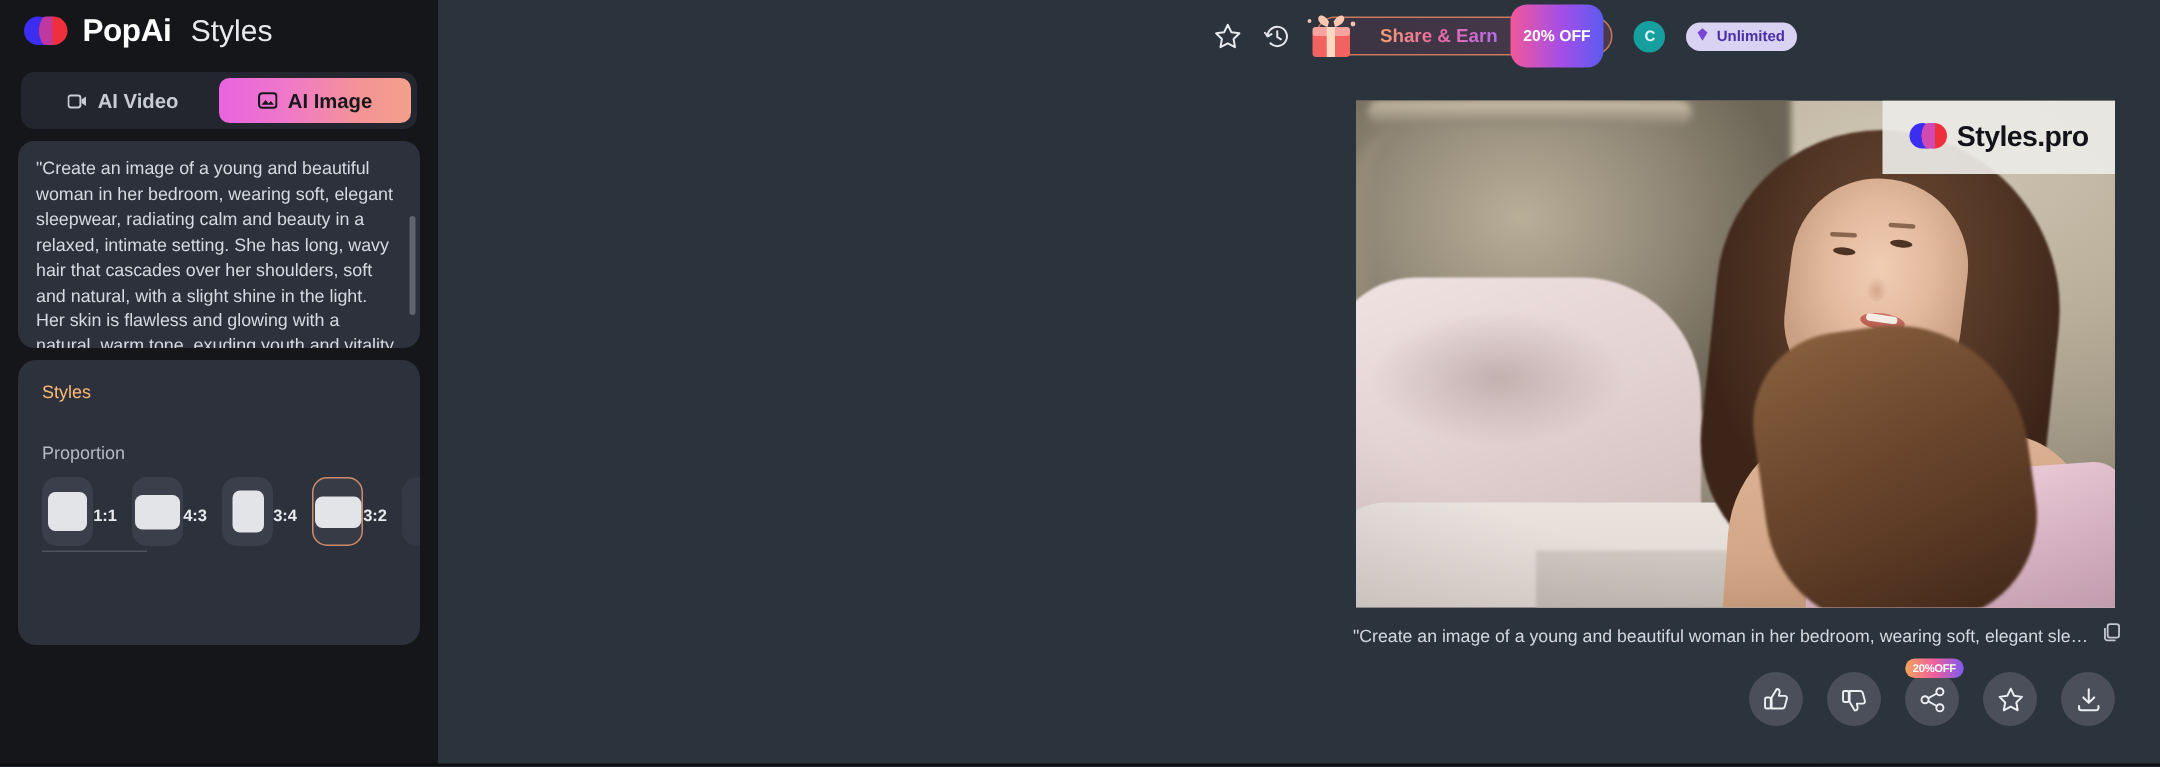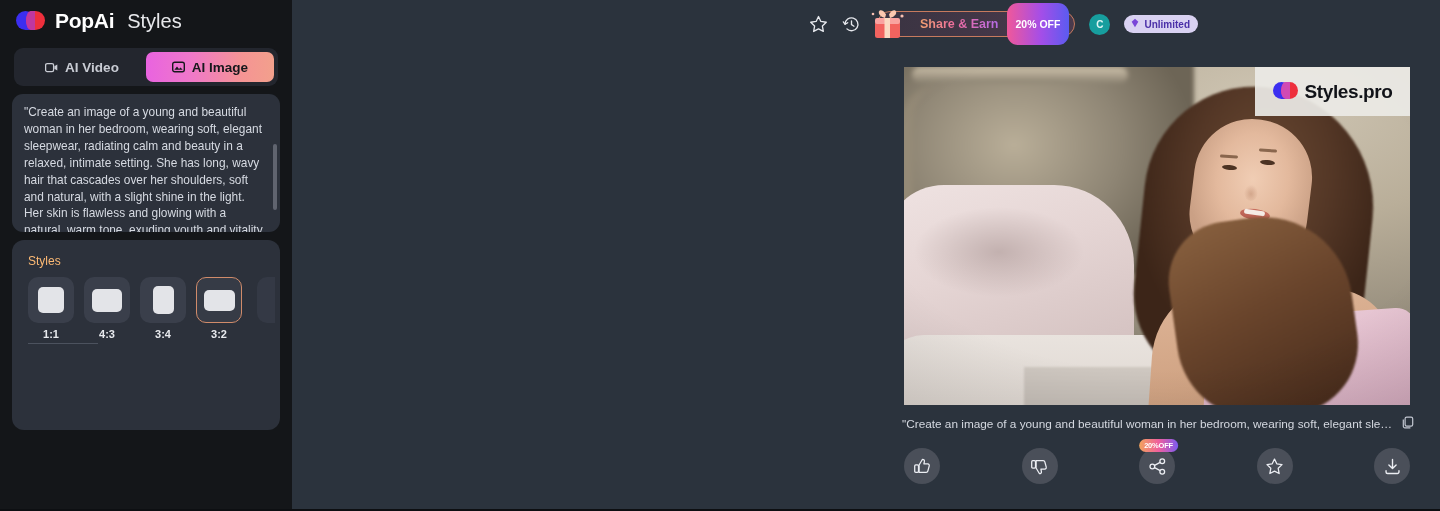--- a/index.html
+++ b/index.html
@@ -137,21 +137,21 @@
   .radio-label { font-size: 12.5px; color: #e2e5ea; }
 
   .proportion-label {
     font-size: 12px; color: #b4b9c4;
     padding: 0 16px; margin-top: 27px;
   }
   .prop-row {
     display: flex; gap: 10px; padding: 0 0 0 16px; margin-top: 9px;
     position: relative;
   }
-  .prop-item { width: 50px; display: flex; flex-direction: column; align-items: center; cursor: pointer; }
+  .prop-item { width: 50px; display: flex; flex-direction: row; align-items: center; cursor: pointer; }
   .prop-box {
     width: 46px; height: 46px; border-radius: 10px;
     background: #3a3f4b; border: 1.4px solid transparent;
     display: flex; align-items: center; justify-content: center;
   }
   .prop-item.sel .prop-box { border-color: #d08b6a; background: #363b46; }
   .prop-inner { background: #e3e4e8; border-radius: 5px; }
   .prop-cap { font-size: 11px; font-weight: 700; color: #e8eaee; margin-top: 5px; }
   .prop-item.partial .prop-box {
     width: 18px; border-radius: 10px 0 0 10px; background: #343945;
@@ -375,21 +375,21 @@
     display: flex; align-items: center; gap: 8px;
   }
   .caption-text {
     font-size: 11.8px; color: #d4d8e0; white-space: nowrap;
     overflow: hidden; text-overflow: ellipsis; flex: 1;
   }
 
   .actions {
     position: absolute; left: 612px; top: 448px;
     width: 506px;
-    display: flex; align-items: center; justify-content: space-between; gap: 16px;
+    display: flex; align-items: center; justify-content: flex-end; gap: 16px;
   }
   .action-btn {
     position: relative;
     width: 36px; height: 36px; border-radius: 50%;
     background: #4a4f59;
     display: flex; align-items: center; justify-content: center;
     cursor: pointer;
   }
   .mini-off {
     position: absolute; top: -9px; left: 50%; transform: translateX(-46%);
@@ -446,20 +446,21 @@
       <div class="prompt-text">"Create an image of a young and beautiful woman in her bedroom, wearing soft, elegant sleepwear, radiating calm and beauty in a relaxed, intimate setting. She has long, wavy hair that cascades over her shoulders, soft and natural, with a slight shine in the light. Her skin is flawless and glowing with a natural, warm tone, exuding youth and vitality. Her eyes are soft and expressive, a deep brown color</div>
       <div class="prompt-scroll"></div>
     </div>
 
 
     <div class="param-card">
       <div class="styles-block">
         <div class="styles-label">Styles</div>
       </div>
 
+      <div class="proportion-label">Proportion</div>
 
       <div class="prop-row">
         <div class="prop-item">
           <span class="prop-box">
               <span class="prop-inner" style="width:26px;height:26px"></span>
             </span>
           <span class="prop-cap">1:1</span>
         </div>
         <div class="prop-item">
           <span class="prop-box">

